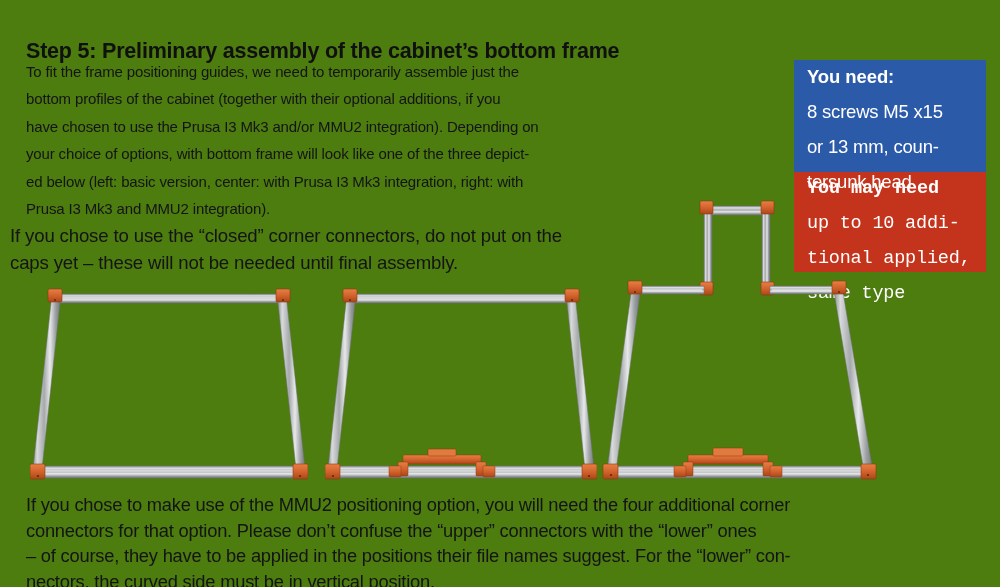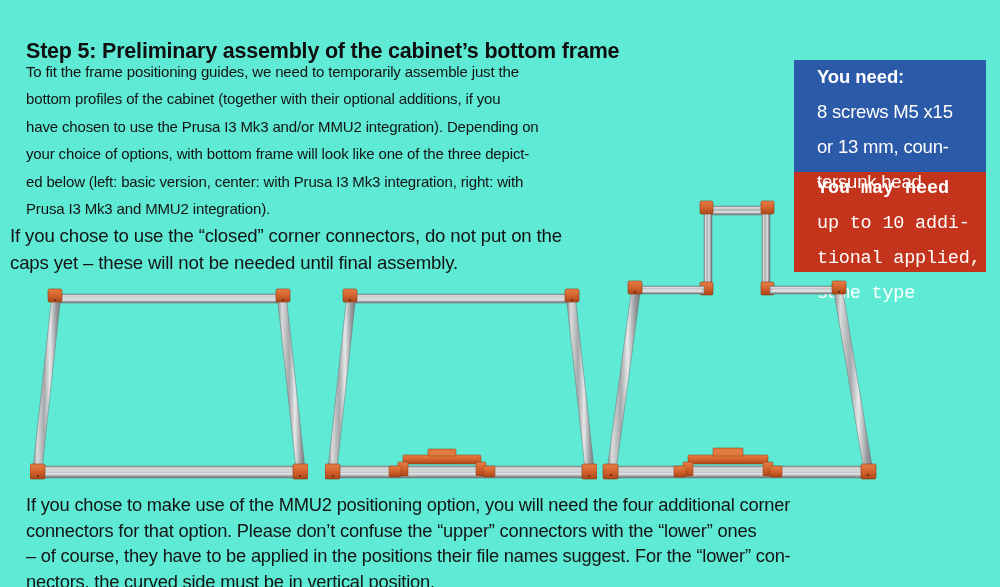--- a/index.html
+++ b/index.html
@@ -7,21 +7,21 @@
     margin: 0; padding: 0;
     width: 1000px; height: 587px;
     background: #ffffff;
     font-family: "Liberation Sans", sans-serif;
     overflow: hidden;
   }
   #page {
     position: relative;
     width: 1000px;
     height: 587px;
-    background: #5eead4;
+    background: #4d7c0f;
   }
 
   
   #heading {
     position: absolute;
     left: 26px; top: 24px;
     width: 760px;
     font-size: 21.5px;
     font-weight: bold;
     letter-spacing: -0.2px;
@@ -65,21 +65,21 @@
   }
   #outro .ln { display: block; white-space: nowrap; }
 
   
   #callouts {
     position: absolute;
     left: 794px; top: 60px;
     width: 192px;
   }
   .callout {
-    padding: 5px 9px 7px 23px;
+    padding: 5px 9px 7px 13px;
     color: #ffffff;
   }
   .callout .c-title {
     font-size: 18.5px;
     font-weight: bold;
     line-height: 24px;
     letter-spacing: -0.1px;
   }
   .callout .c-line {
     font-size: 18.5px;

